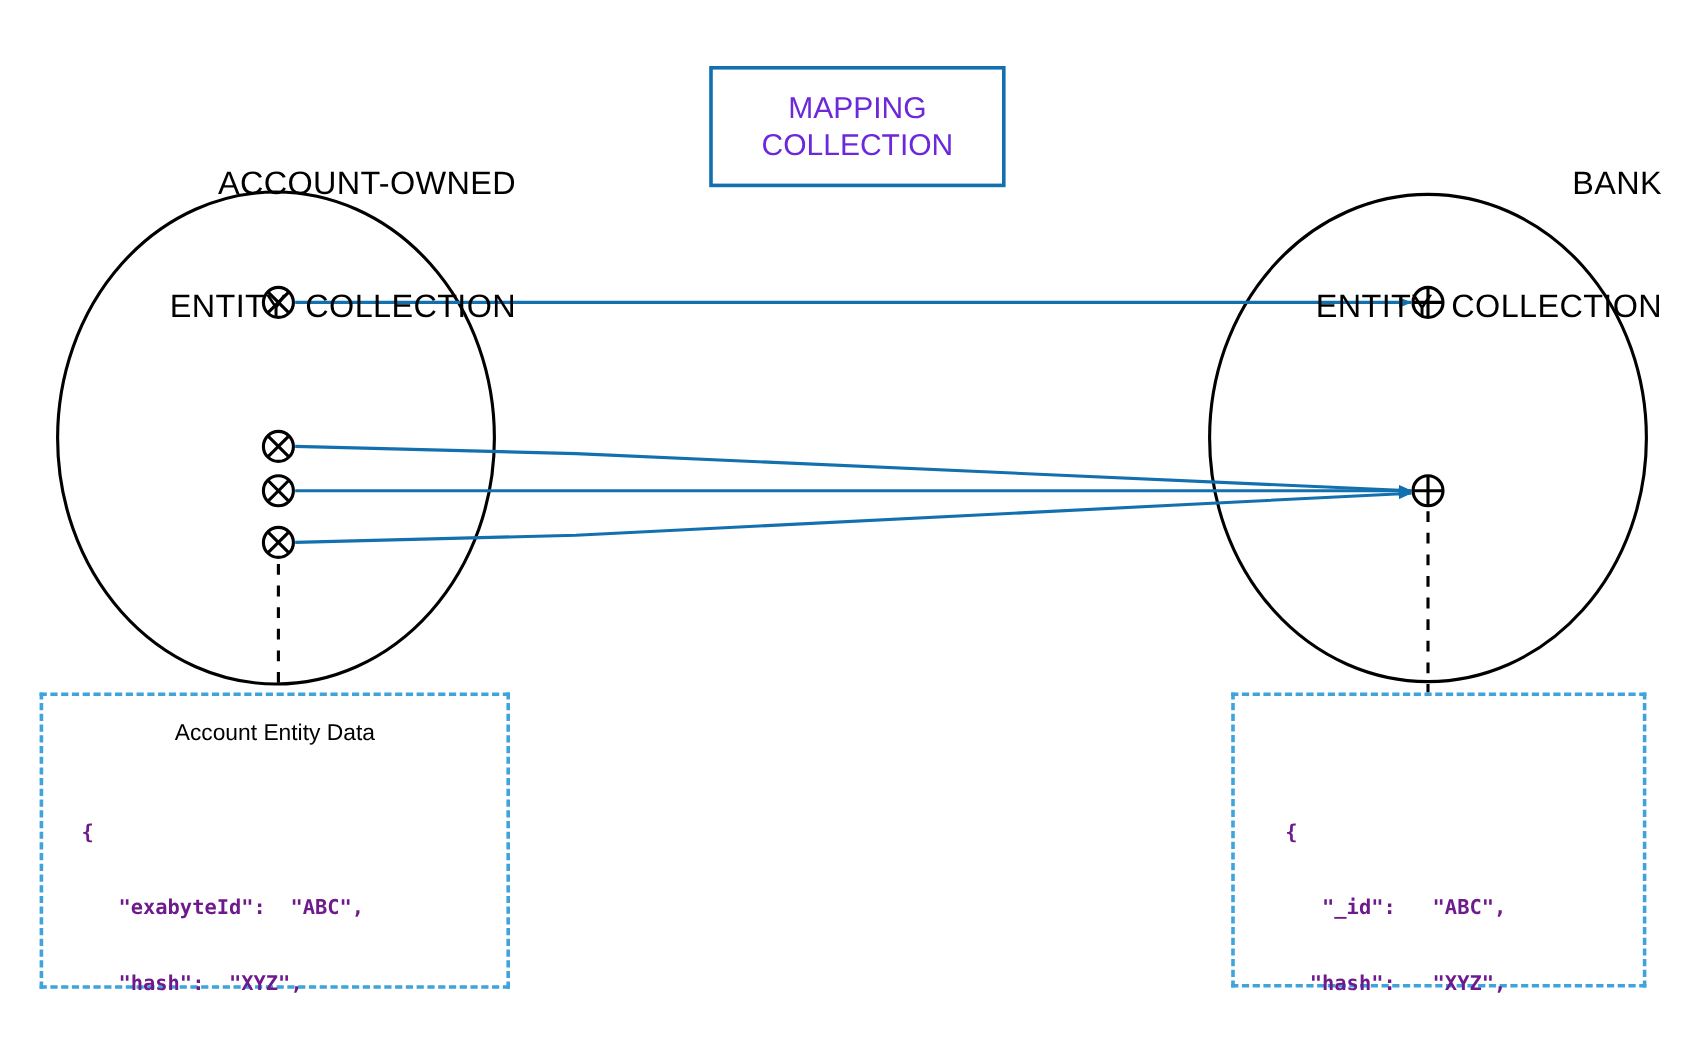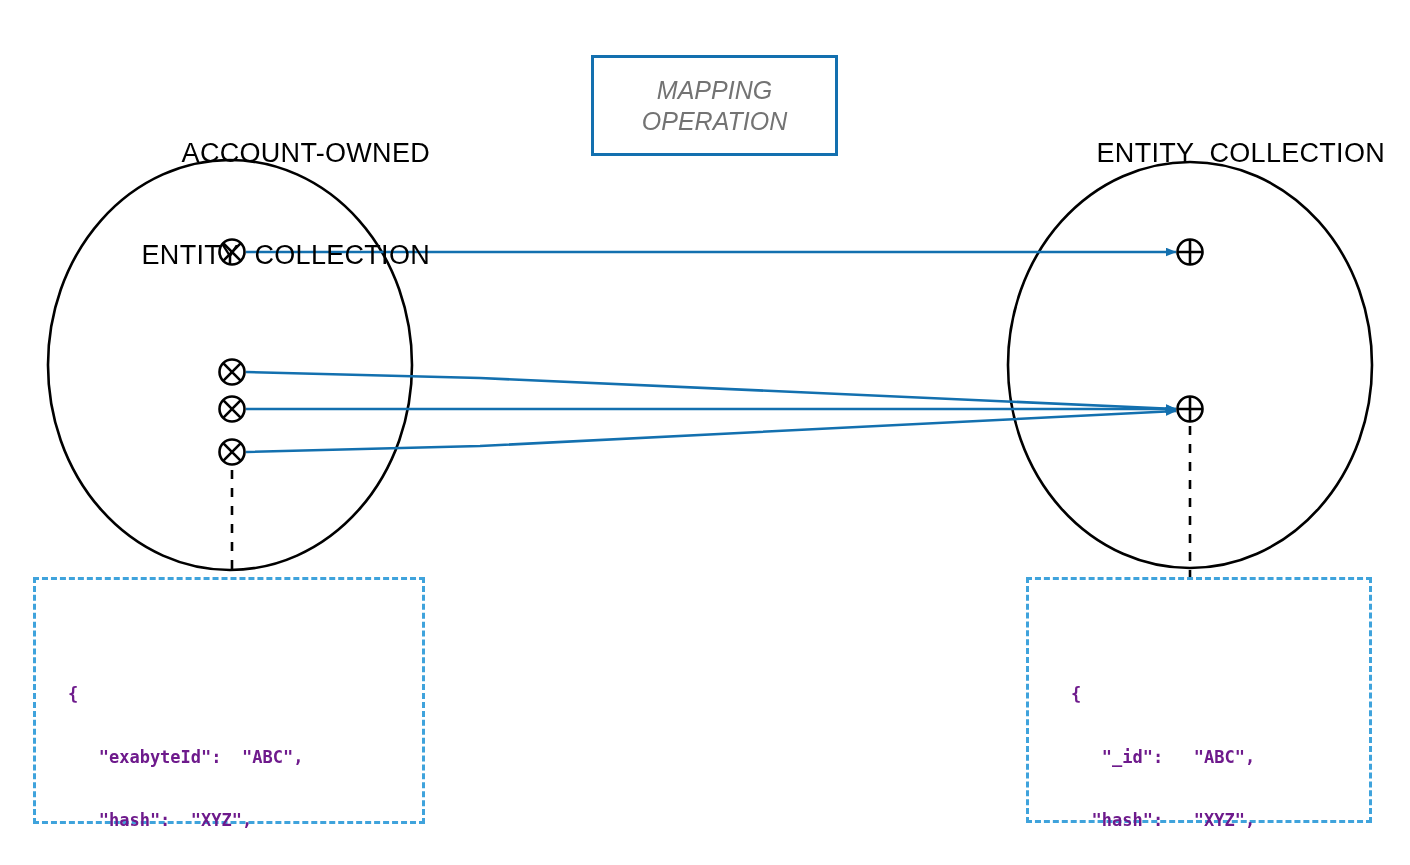--- a/index.html
+++ b/index.html
@@ -50,24 +50,23 @@
     border: 3px solid #1370AF;
     box-sizing: border-box;
     display: flex;
     flex-direction: column;
     align-items: center;
     justify-content: center;
     background: #ffffff;
   }
   #mapping-op-box .op-line {
     font-family: "Liberation Sans", sans-serif;
-    font-style: italic;
     font-size: 25px;
     line-height: 31px;
-    color: #737373;
+    color: #6d28d9;
     white-space: pre;
   }
 
   
   .data-box {
     position: absolute;
     border: 3px dashed #3FA3DC;
     box-sizing: border-box;
     background: transparent;
   }
@@ -153,29 +152,31 @@
       <path d="M1190,396.5 L1190,421.5 M1177.5,409 L1202.5,409" stroke="#000000" stroke-width="2.6"></path>
     </g>
   </svg>
 
   <div id="title-left" class="collection-title">
     <div>ACCOUNT-OWNED</div>
     <div>ENTITY  COLLECTION</div>
   </div>
 
   <div id="title-right" class="collection-title">
+    <div>BANK</div>
     <div>ENTITY  COLLECTION</div>
   </div>
 
   <div id="mapping-op-box">
     <div class="op-line">MAPPING</div>
-    <div class="op-line">OPERATION</div>
+    <div class="op-line">COLLECTION</div>
   </div>
 
   <div id="data-box-left" class="data-box">
+    <div class="data-box-title">Account Entity Data</div>
     <div id="json-left" class="json-block">
       <div class="json-line">{</div>
       <div class="json-line">   "exabyteId":  "ABC",</div>
       <div class="json-line">   "hash":  "XYZ",</div>
       
       
     </div>
   </div>
 
   <div id="data-box-right" class="data-box">

